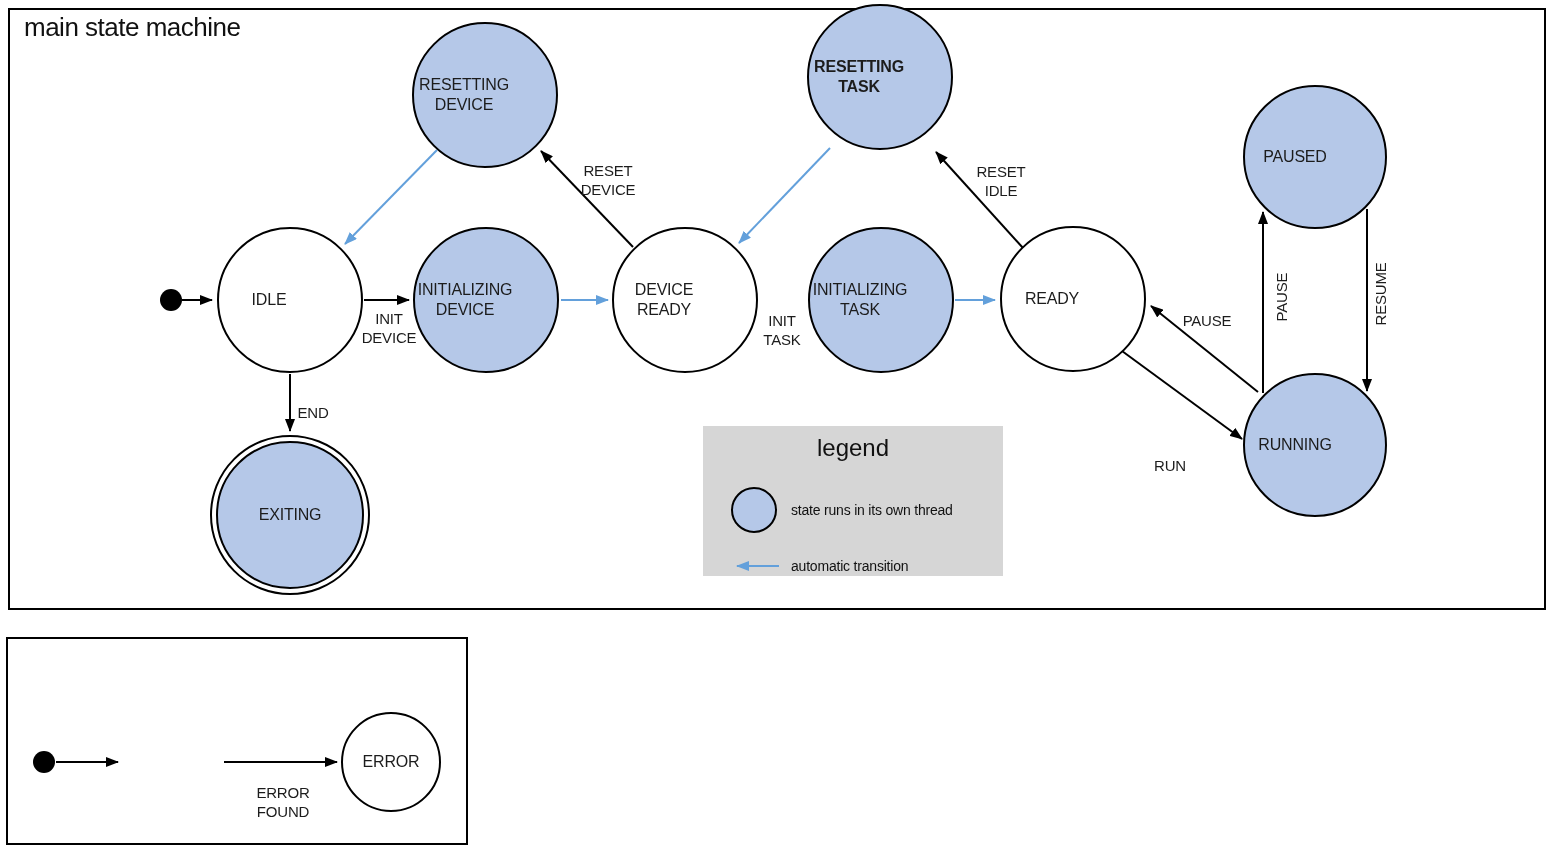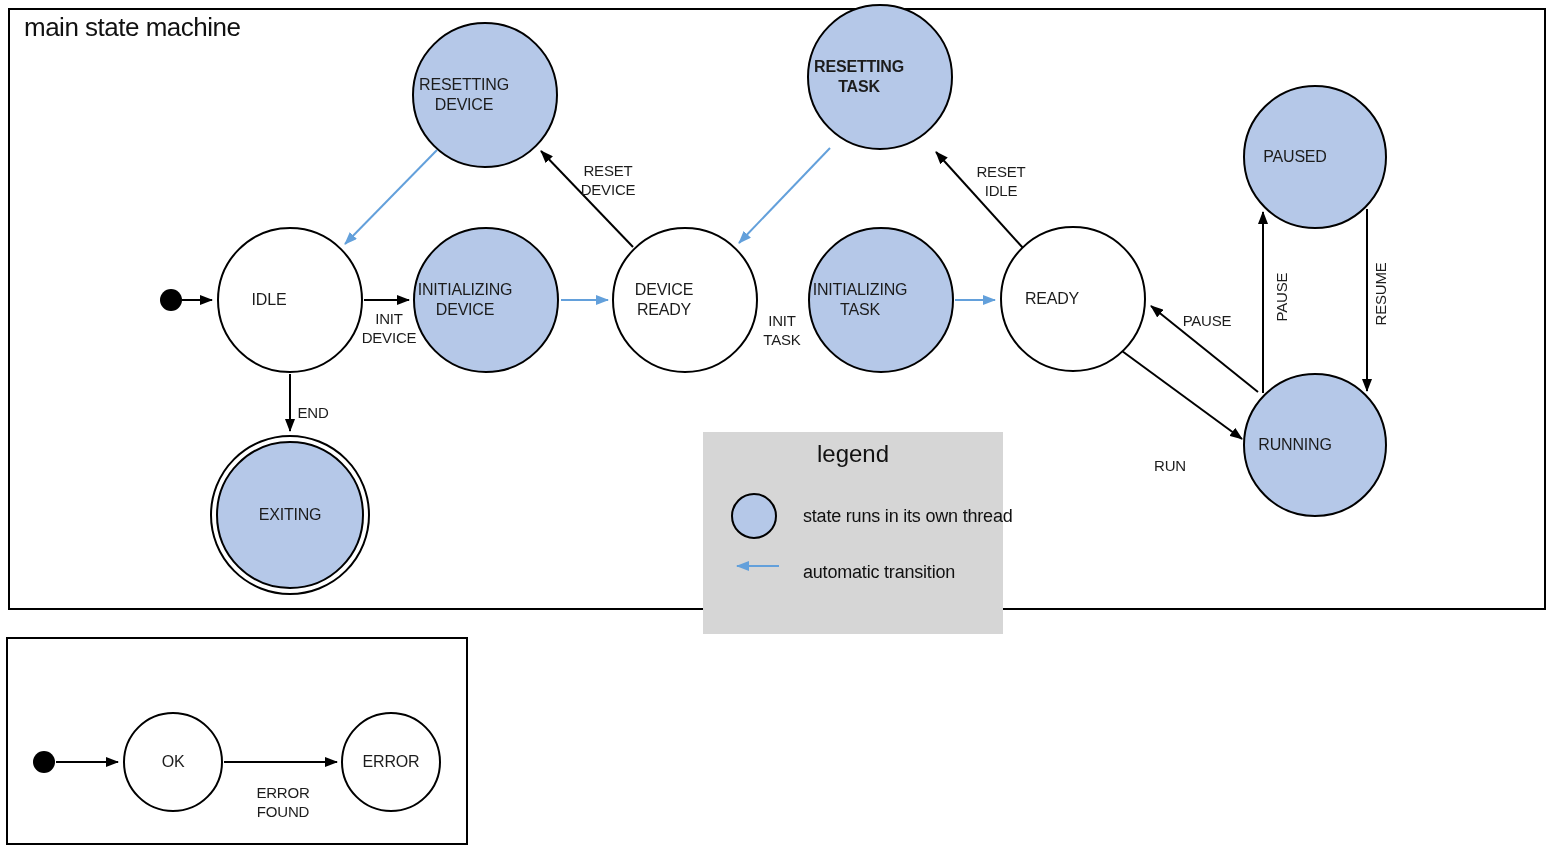--- a/index.html
+++ b/index.html
@@ -79,47 +79,46 @@
     letter-spacing: -0.2px;
     text-align: center;
     color: #1c1c1c;
     white-space: normal;
   }
   .tlabel.nowrap { white-space: nowrap; }
   .tlabel.vertical { transform: translate(-50%, -50%) rotate(-90deg); white-space: nowrap; }
   #legend-box {
     position: absolute;
     left: 703px; top: 426px;
-    width: 300px; height: 202px;
+    width: 300px; height: 150px;
     background: var(--legend-bg, #d6d6d6);
     box-sizing: border-box;
-    margin-top: 6px;
   }
   #legend-title {
     position: absolute;
     left: 0; top: 8px;
     width: 100%;
     text-align: center;
     font-size: 24px;
     color: #111;
   }
   .legend-swatch-circle {
     position: absolute;
     left: 28px; top: 61px;
     width: 46px; height: 46px;
     box-sizing: border-box;
     border: 2px solid #000;
     border-radius: 50%;
     background: var(--thread-fill, #b5c8e8);
   }
   .legend-text {
     position: absolute;
-    left: 100px;
+    left: 88px;
     transform: translateY(-50%);
-    font-size: 18px;
+    font-size: 14px;
     letter-spacing: -0.2px;
     color: #111;
     white-space: nowrap;
   }
 </style>
 </head>
 <body>
 
 <div id="canvas">
 
@@ -194,23 +193,20 @@
   </div>
   <div class="state threaded" style="left:1243px; top:373px; width:144px; height:144px;">
     <span class="state-label">RUNNING</span>
   </div>
   <div class="state" style="left:210px; top:435px; width:160px; height:160px;">
     <div class="final-inner">
       <span class="state-label">EXITING</span>
     </div>
   </div>
 
-  <div class="state" style="left:123px; top:712px; width:100px; height:100px;">
-    <span class="state-label">OK</span>
-  </div>
   <div class="state" style="left:341px; top:712px; width:100px; height:100px;">
     <span class="state-label">ERROR</span>
   </div>
 
   <div class="tlabel" style="left:389px; top:328px; width:64px;">INIT DEVICE</div>
   <div class="tlabel" style="left:782px; top:330px; width:50px;">INIT TASK</div>
   <div class="tlabel" style="left:608px; top:180px; width:64px;">RESET DEVICE</div>
   <div class="tlabel" style="left:1001px; top:181px; width:54px;">RESET IDLE</div>
   <div class="tlabel nowrap" style="left:313px; top:412px;">END</div>
   <div class="tlabel nowrap" style="left:1207px; top:320px;">PAUSE</div>

